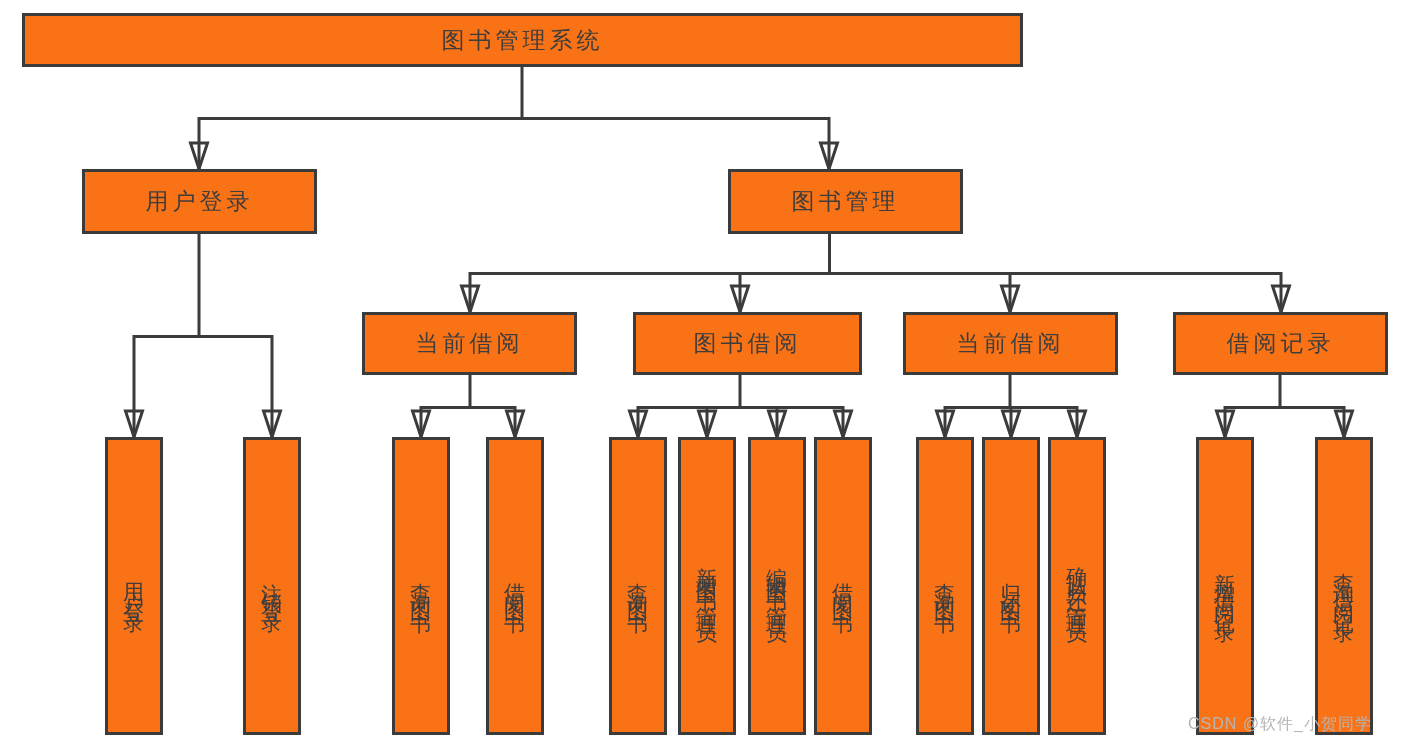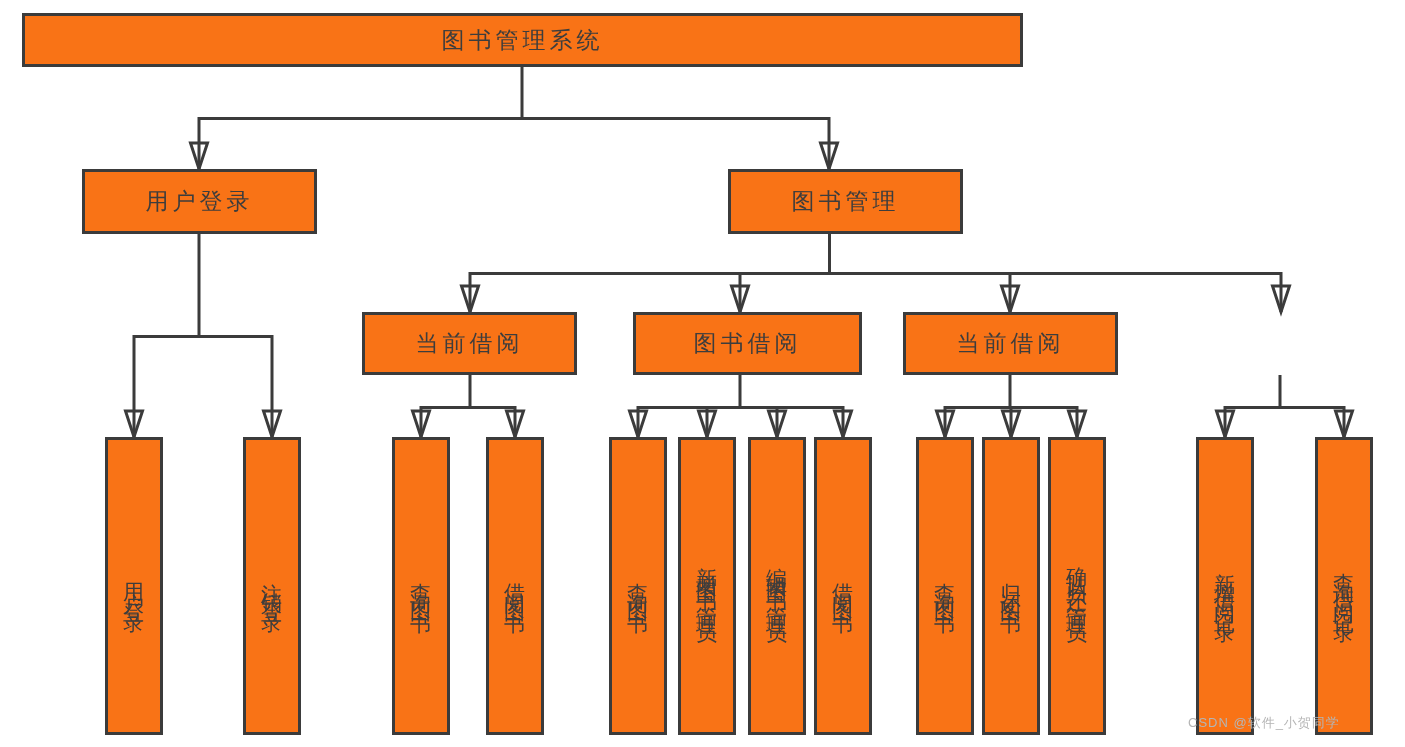--- a/index.html
+++ b/index.html
@@ -41,21 +41,21 @@
     text-orientation:mixed;
     font-size:21px;
     letter-spacing:10px;
     line-height:1;
   }
   .tall.long{letter-spacing:8px;}
   .watermark{
     position:absolute;
     left:1188px;top:714px;
     z-index:3;
-    font-size:13px;
+    font-size:16px;
     letter-spacing:1px;
     color:var(--watermark);
     white-space:nowrap;
   }
 </style>
 </head>
 <body>
 
 <div id="stage">
 
@@ -111,20 +111,23 @@
 
   <div class="node h-node" style="left:362px;top:312px;width:215px;height:63px">
     <span>当前借阅</span>
   </div>
   <div class="node h-node" style="left:633px;top:312px;width:229px;height:63px">
     <span>图书借阅</span>
   </div>
   <div class="node h-node" style="left:903px;top:312px;width:215px;height:63px">
     <span>当前借阅</span>
   </div>
+  <div class="node h-node" style="left:1173px;top:312px;width:215px;height:63px">
+    <span>借阅记录</span>
+  </div>
 
   <div class="node tall" style="left:105px;top:437px;width:58px;height:298px">
     <span>用户登录</span>
   </div>
   <div class="node tall" style="left:243px;top:437px;width:58px;height:298px">
     <span>注销登录</span>
   </div>
 
   <div class="node tall" style="left:392px;top:437px;width:58px;height:298px">
     <span>查询图书</span>

